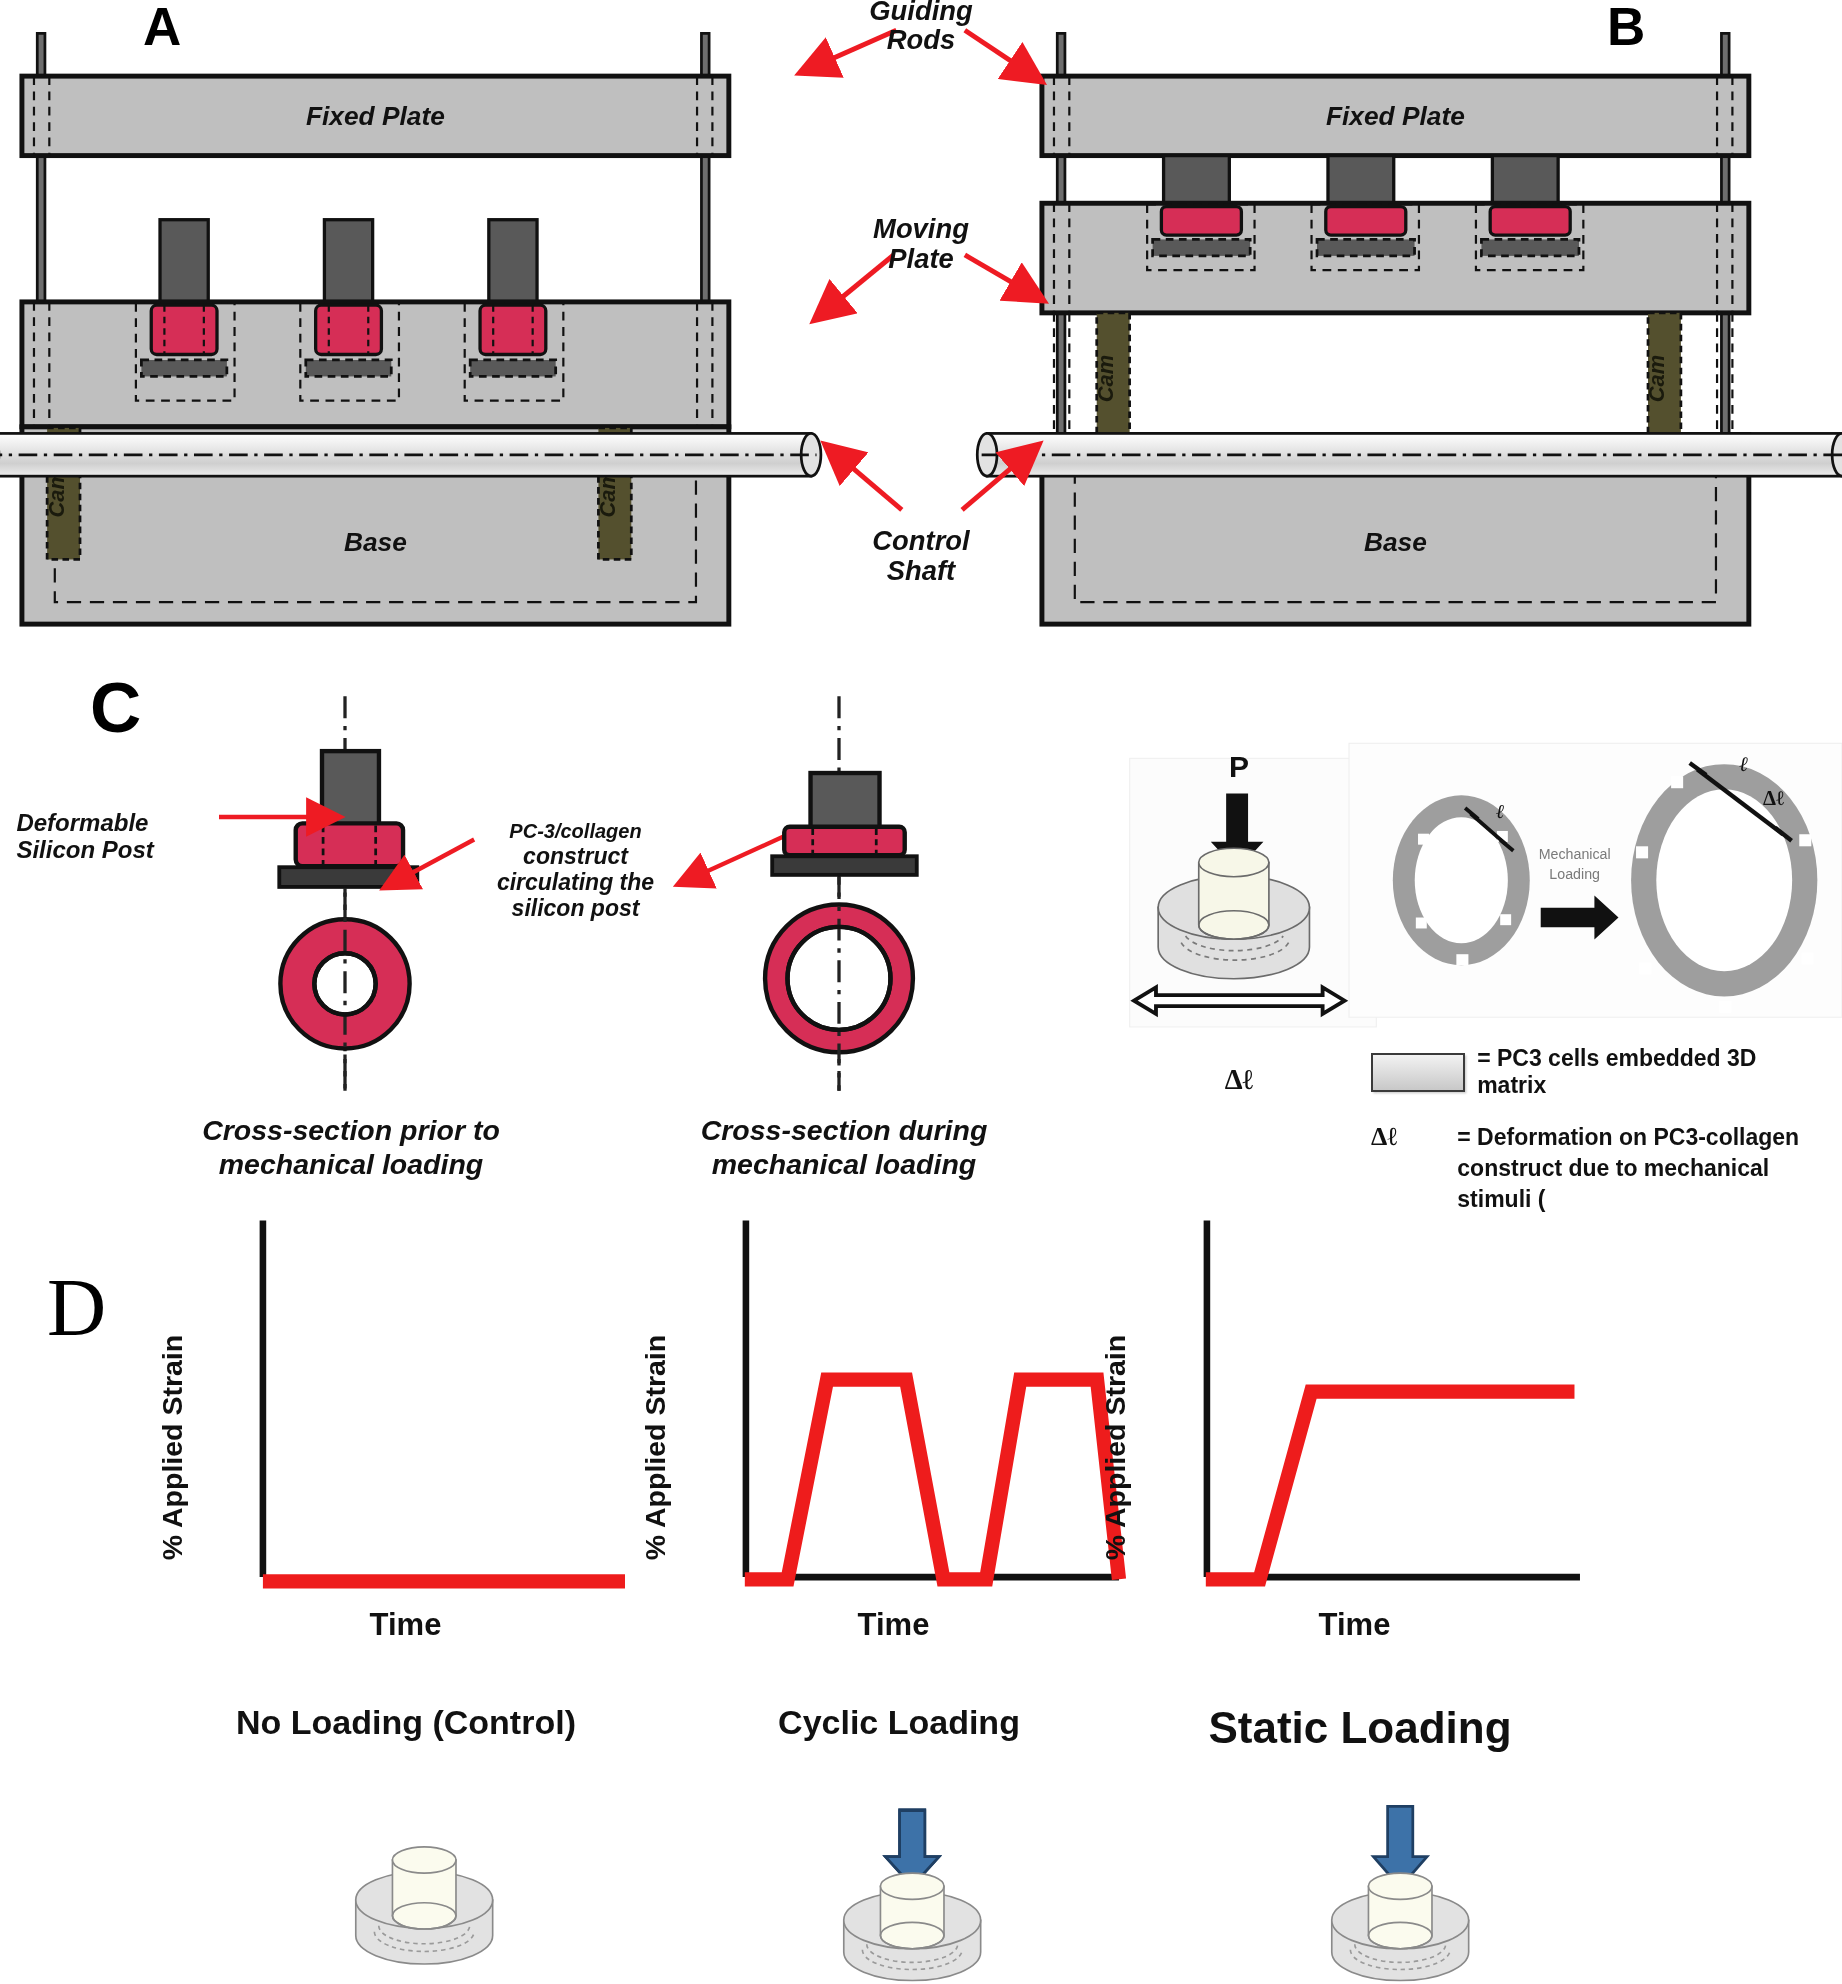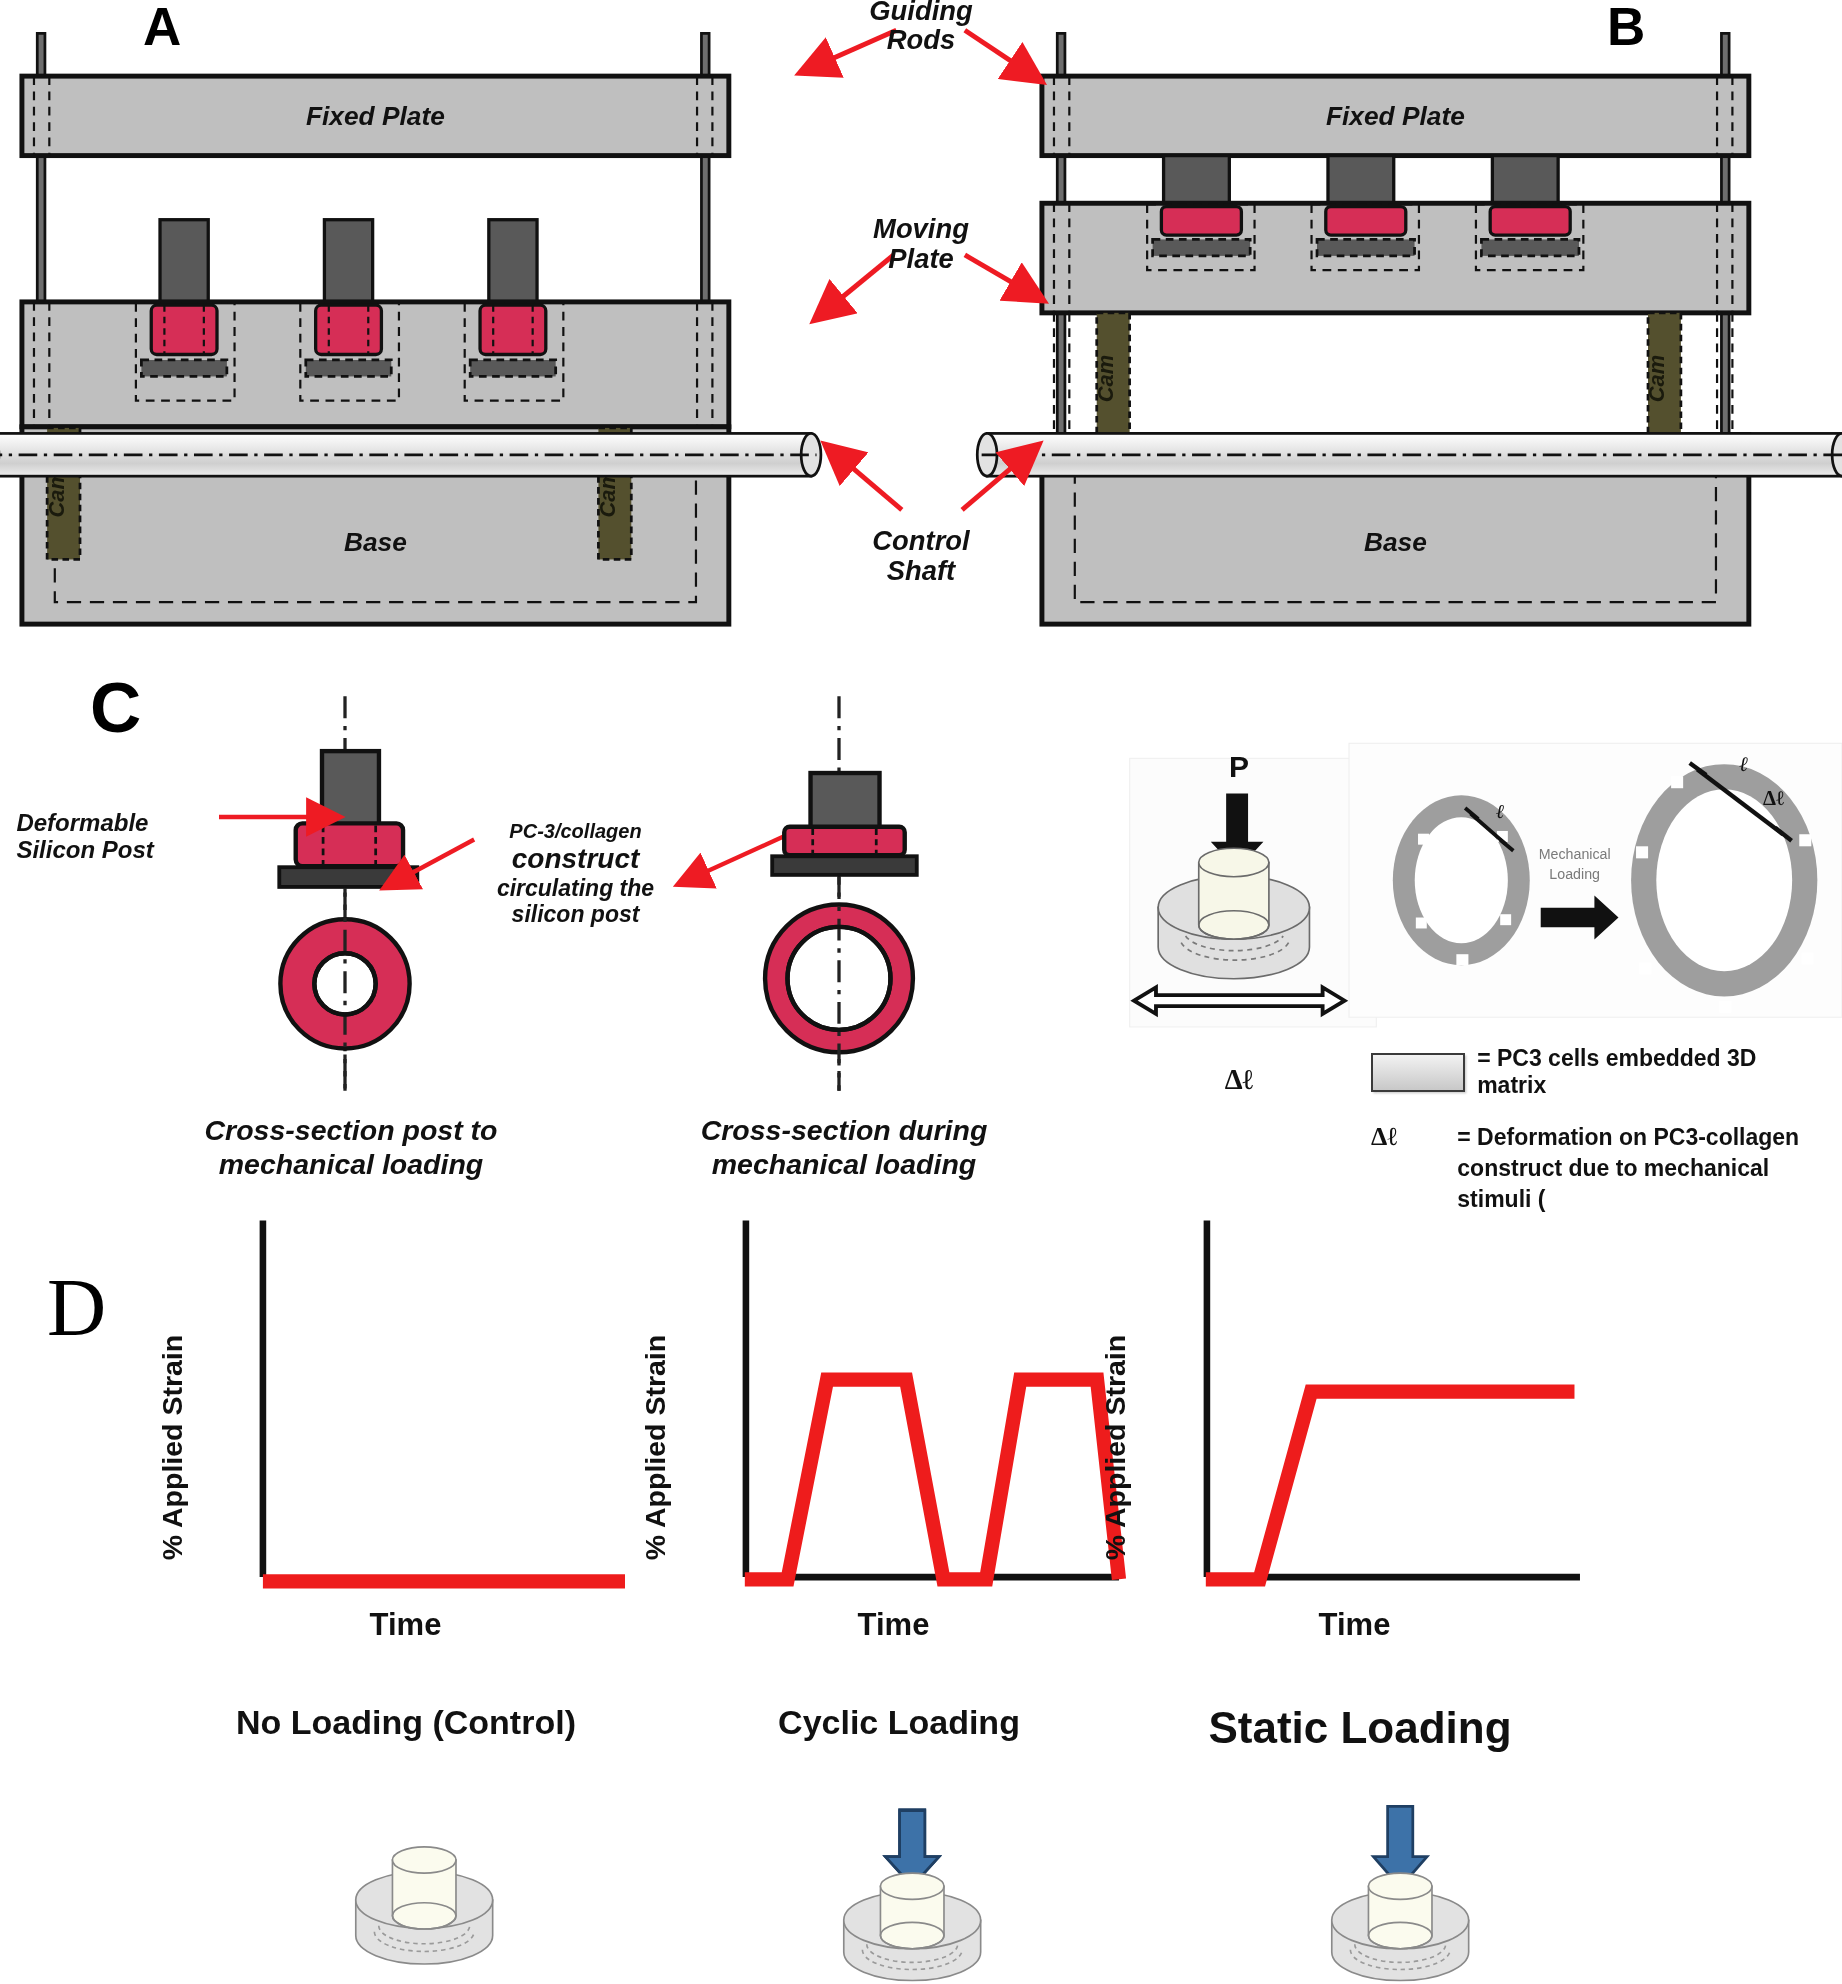--- a/index.html
+++ b/index.html
@@ -289,21 +289,21 @@
         <marker id="redArrow2" markerWidth="9" markerHeight="9" refX="7" refY="4.5" orient="auto">
     <path d="M0,0 L9,4.5 L0,9 z" fill="#EE1B23"></path>
         </marker>
       </defs>
   <line x1="0" y1="20" x2="215" y2="20" stroke="#EE1B23" stroke-width="8" marker-end="url(#redArrow2)"></line>
 </svg>
 </div>
 
 <div class="abs" style="left:466px;top:820px;width:219px;text-align:center;line-height:1.14;">
   <div class="lbl-italic" style="font-size:20px;">PC-3/collagen</div>
-  <div class="lbl-italic" style="font-size:28px;">construct</div>
+  <div class="lbl-italic" style="font-size:23px;">construct</div>
   <div class="lbl-italic" style="font-size:23px;">circulating the</div>
   <div class="lbl-italic" style="font-size:23px;">silicon post</div>
 </div>
 <div class="abs" style="left:384px;top:833px;width:93px;height:60px;">
 <svg width="93" height="60" viewBox="0 0 170 110">
   <defs>
         <marker id="redArrow3" markerWidth="9" markerHeight="9" refX="7" refY="4.5" orient="auto">
     <path d="M0,0 L9,4.5 L0,9 z" fill="#EE1B23"></path>
         </marker>
       </defs>
@@ -332,21 +332,21 @@
   <g>
     <circle cx="210" cy="515" r="135" fill="#D62E56" stroke="#111" stroke-width="8"></circle>
     <circle cx="210" cy="515" r="94" fill="#ffffff" stroke="#111" stroke-width="8"></circle>
   </g>
   <line x1="210" y1="330" x2="210" y2="720" stroke="#222" stroke-width="6" stroke-dasharray="40 14 8 14"></line>
   <circle cx="210" cy="515" r="94" fill="none" stroke="#111" stroke-width="8"></circle>
 </svg>
 </div>
 
 <div class="abs" style="left:181px;top:1113px;width:340px;text-align:center;line-height:1.2;">
-  <div class="lbl-italic" style="font-size:28.5px;">Cross-section post to</div>
+  <div class="lbl-italic" style="font-size:28.5px;">Cross-section prior to</div>
   <div class="lbl-italic" style="font-size:28.5px;">mechanical loading</div>
 </div>
 <div class="abs" style="left:674px;top:1113px;width:340px;text-align:center;line-height:1.2;">
   <div class="lbl-italic" style="font-size:28.5px;">Cross-section during</div>
   <div class="lbl-italic" style="font-size:28.5px;">mechanical loading</div>
 </div>
 
 <div class="abs" style="left:1124px;top:743px;width:258px;height:296px;">
 <svg width="258" height="296" viewBox="0 0 470 540">
   <rect x="10" y="28" width="450" height="490" fill="#fcfcfc" stroke="#f0f0f0" stroke-width="2"></rect>

